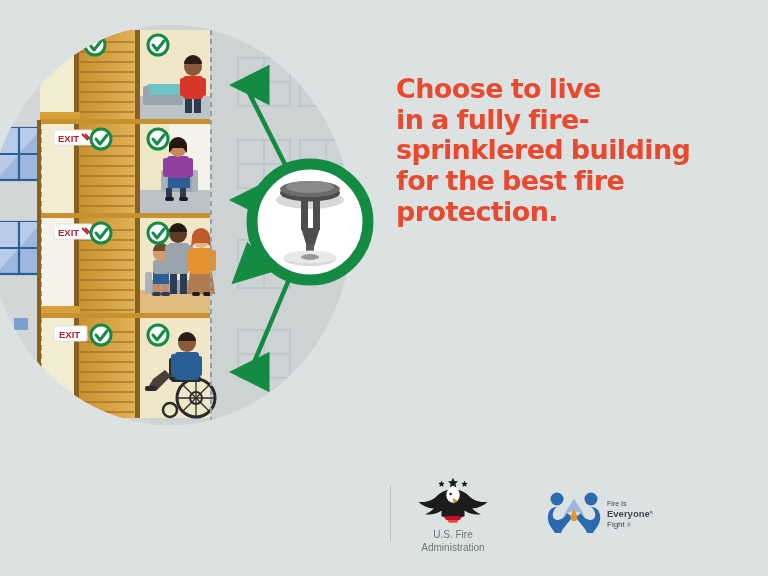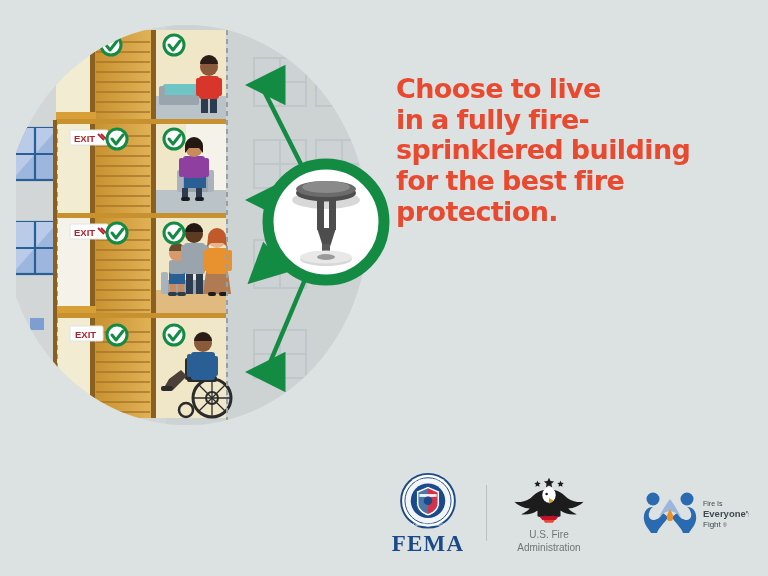--- a/index.html
+++ b/index.html
@@ -21,21 +21,20 @@
     overflow: hidden;
   }
 
   
   #illustration {
     position: absolute;
     left: 0;
     top: 0;
     width: 400px;
     height: 470px;
-    margin-left: 16px;
   }
   #illustration svg { display: block; }
 
   
   #headline {
     position: absolute;
     left: 396px;
     top: 56px;
     width: 360px;
     color: #e8492f;
@@ -437,37 +436,20 @@
   </div>
 
   <h1 id="headline">Choose to live
 in a fully fire-
 sprinklered building
 for the best fire
 protection.</h1>
 
   <div id="logo-bar">
 
-    <div class="logo-block">
-      <svg id="fema-logo" viewBox="0 0 100 62">
-        <circle cx="50" cy="31" r="28" fill="#ffffff" stroke="#1b4a8a" stroke-width="2"></circle>
-        <circle cx="50" cy="31" r="24" fill="#f2f5f9" stroke="#1b4a8a" stroke-width="1"></circle>
-        <circle cx="50" cy="31" r="18" fill="#1b4a8a"></circle>
-        <path d="M50,16 L62,21 L62,33 C62,41 56,45 50,47 C44,45 38,41 38,33 L38,21 Z" fill="#ffffff" stroke="#1b4a8a" stroke-width="1"></path>
-        <path d="M50,18 L60,22.5 L60,33 C60,39.5 55,43 50,44.8 Z" fill="#c8102e" opacity="0.85"></path>
-        <path d="M50,18 L40,22.5 L40,33 C40,39.5 45,43 50,44.8 Z" fill="#2a5f96" opacity="0.85"></path>
-        <path d="M41,24 L59,24 L59,27 L41,27 Z" fill="#ffffff" opacity="0.9"></path>
-        <circle cx="50" cy="31" r="4.5" fill="#1b4a8a"></circle>
-        <g fill="#ffffff" font-family="Liberation Sans, sans-serif" font-size="3.2">
-          <text x="50" y="11" text-anchor="middle">U.S. DEPARTMENT OF</text>
-          <text x="50" y="57" text-anchor="middle">HOMELAND SECURITY</text>
-        </g>
-      </svg>
-      <div id="fema-wordmark">FEMA</div>
-    </div>
 
     <div id="logo-divider"></div>
 
     <div class="logo-block">
       <svg id="usfa-logo" viewBox="0 0 100 58">
         <g fill="#1c1c1c">
           <path d="M50,6 l1.6,3.4 l3.7,0.4 l-2.8,2.5 l0.8,3.6 l-3.3,-1.9 l-3.3,1.9 l0.8,-3.6 l-2.8,-2.5 l3.7,-0.4 z"></path>
           <path d="M38,9 l1,2.2 l2.4,0.3 l-1.8,1.6 l0.5,2.3 l-2.1,-1.2 l-2.1,1.2 l0.5,-2.3 l-1.8,-1.6 l2.4,-0.3 z"></path>
           <path d="M62,9 l1,2.2 l2.4,0.3 l-1.8,1.6 l0.5,2.3 l-2.1,-1.2 l-2.1,1.2 l0.5,-2.3 l-1.8,-1.6 l2.4,-0.3 z"></path>
         </g>

